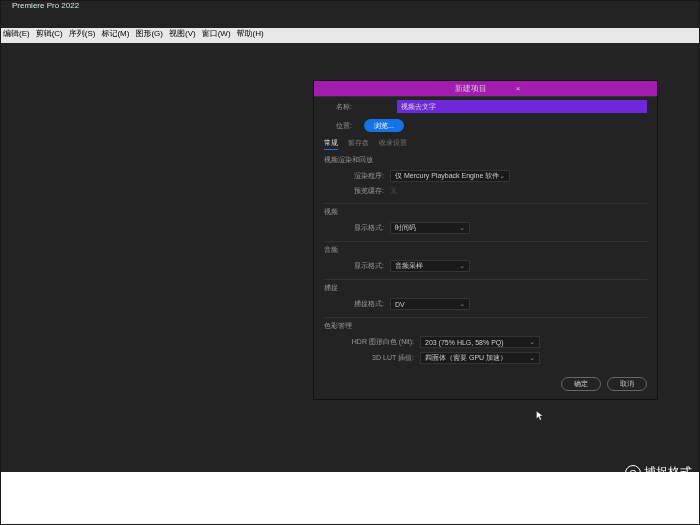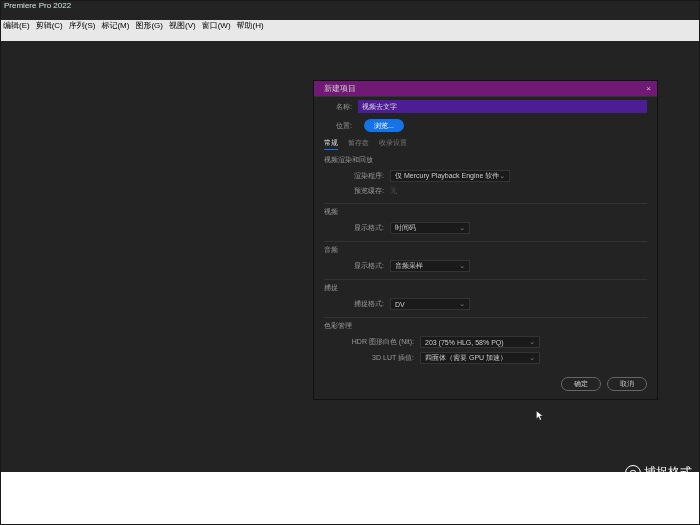--- a/index.html
+++ b/index.html
@@ -1,27 +1,27 @@
 <!DOCTYPE html>
 <html><head>
 <meta charset="utf-8">
 <style>
 * { margin: 0; padding: 0; box-sizing: border-box; font-family: "Microsoft YaHei", sans-serif; }
 body { width: 700px; height: 525px; background: #fff; position: relative; overflow: hidden; }
 .app { width: 700px; height: 472px; background: #232323; position: relative; }
-.title-bar { height: 20px; background: #232323; color: #d0e8dd; font-size: 8px; padding-left: 4px; line-height: 12px; }
-.menu-bar { height: 21px; background: #e8e8e8; display: flex; font-size: 8px; }
+.title-bar { height: 28px; background: #232323; color: #d0e8dd; font-size: 8px; padding-left: 12px; line-height: 12px; }
+.menu-bar { height: 15px; background: #e8e8e8; display: flex; font-size: 8px; }
 .menu-bar span { padding: 0 3px; line-height: 11px; color: #000; }
 .dialog { position: absolute; left: 313px; top: 80px; width: 345px; background: #232323; border: 1px solid #111; }
-.dialog-title { height: 16px; background: #701a75; display: flex; justify-content: space-between; align-items: center; padding: 0 6px 0 10px; border-bottom: 1px solid #333; gap: 29px; }
+.dialog-title { height: 16px; background: #a21caf; display: flex; justify-content: center; align-items: center; padding: 0 6px 0 10px; border-bottom: 1px solid #333; gap: 29px; }
 .dialog-title span { color: #ccc; font-size: 8px; }
 .close-x { color: #ccc; font-size: 10px; cursor: pointer; }
 .form-row { display: flex; align-items: center; padding: 3px 10px; font-size: 7px; color: #999; }
 .form-row .lbl { width: 34px; text-align: right; padding-right: 6px; }
-.text-input { flex: 1; background: #4c1d95; border: none; color: #ddd; font-size: 7px; padding: 2px 4px; height: 13px; }
+.text-input { flex: 1; background: #6d28d9; border: none; color: #ddd; font-size: 7px; padding: 2px 4px; height: 13px; margin-left: 39px; }
 .browse-btn { background: #1473e6; color: #fff; border: none; border-radius: 8px; padding: 1px 10px; font-size: 7px; margin-left: 6px; height: 13px; cursor: pointer; }
 .tabs { display: flex; padding: 3px 10px 2px; font-size: 7px; gap: 10px; }
 .tabs span { color: #777; }
 .tabs span.active { color: #ddd; border-bottom: 1px solid #1473e6; padding-bottom: 1px; }
 .section { padding: 3px 10px 5px; }
 .section-title { font-size: 7px; color: #999; margin-bottom: 3px; }
 .field-row { display: flex; align-items: center; padding: 2px 0 2px 18px; font-size: 7px; color: #999; }
 .field-row .flbl { width: 48px; text-align: right; padding-right: 6px; }
 .select { background: #1a1a1a; border: 1px solid #333; color: #ccc; font-size: 7px; padding: 1px 4px; height: 12px; min-width: 120px; display: flex; justify-content: space-between; align-items: center; }
 .select.narrow { min-width: 80px; }

